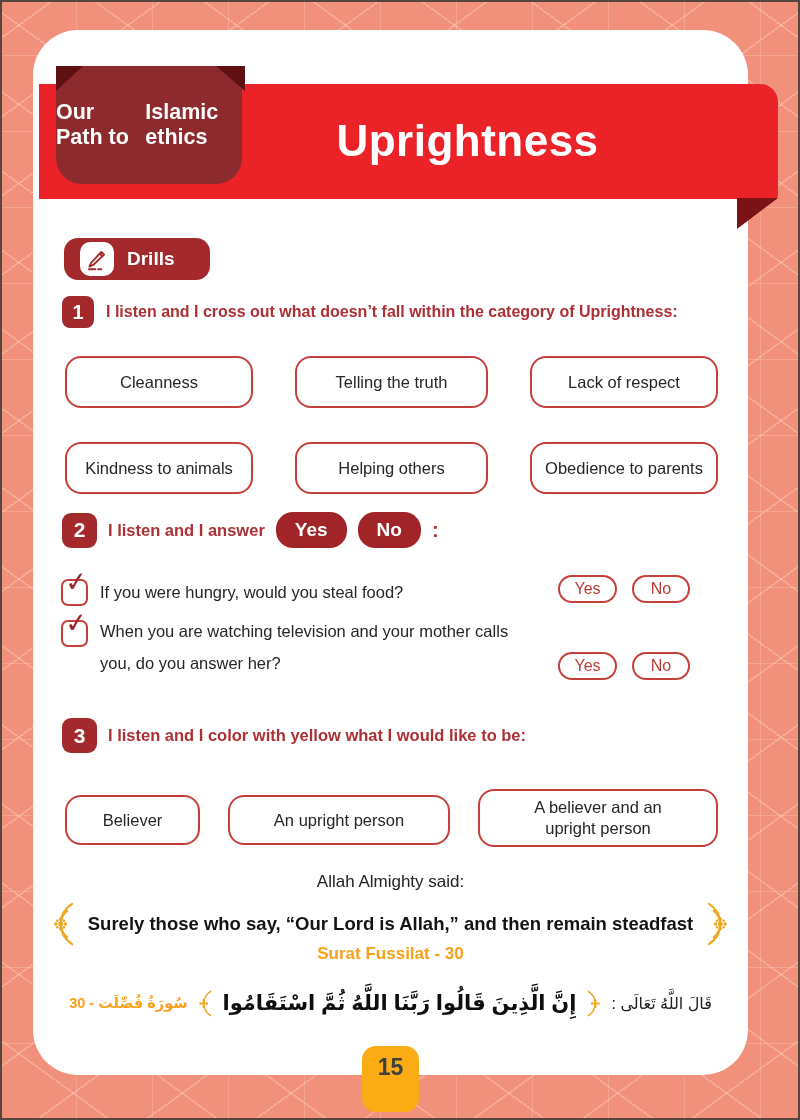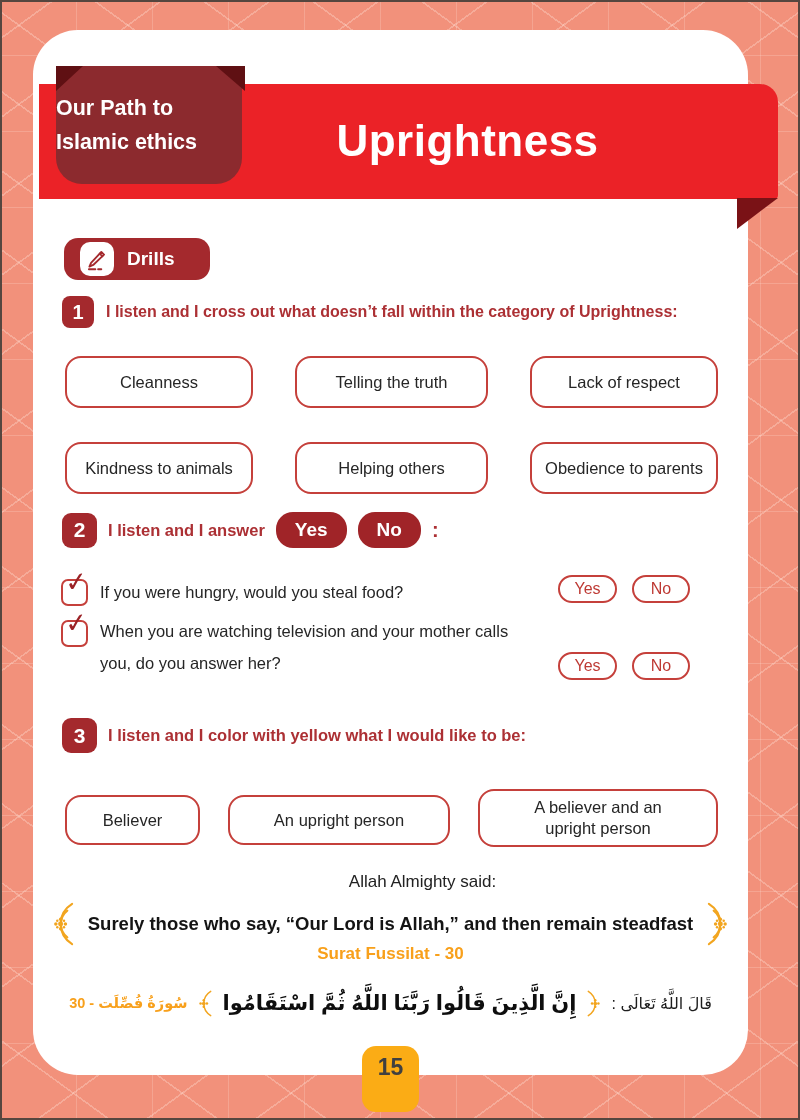--- a/index.html
+++ b/index.html
@@ -12,21 +12,21 @@
       repeating-linear-gradient(-36deg, rgba(255,233,223,0.30) 0 1.6px, transparent 1.6px 64px),
       repeating-linear-gradient(90deg, rgba(255,233,223,0.22) 0 1.4px, transparent 1.4px 76px),
       repeating-linear-gradient(0deg, rgba(255,233,223,0.22) 0 1.4px, transparent 1.4px 76px);
     box-shadow:inset 0 0 0 2px #55463f;
   }
   .card{position:absolute;left:33px;top:30px;width:715px;height:1045px;background:#ffffff;border-radius:45px;}
   
   .banner{position:absolute;left:39px;top:84px;width:739px;height:115px;background:#EB2227;border-radius:0 18px 4px 0;}
   .banner-title{display:block;line-height:113px;text-align:center;padding-left:118px;color:#fff;font-size:44px;font-weight:bold;letter-spacing:.5px;}
   .banner-fold{position:absolute;left:737px;top:198px;width:41px;height:31px;background:#7A1216;clip-path:polygon(0 0,100% 0,0 100%);}
-  .ribbon-tab{position:absolute;left:56px;top:66px;width:186px;height:118px;background:#8C2A2E;border-radius:14px 14px 26px 26px;display:flex;flex-direction:column;justify-content:center;align-items:flex-start;gap:9px;}
+  .ribbon-tab{position:absolute;left:56px;top:66px;width:186px;height:118px;background:#8C2A2E;border-radius:14px 14px 26px 26px;display:flex;justify-content:center;align-items:center;gap:9px;}
   .ribbon-tab div{color:#fff;font-size:21.5px;font-weight:bold;}
   .tab-fold-left{position:absolute;left:56px;top:66px;width:27px;height:25px;background:#5F1013;clip-path:polygon(0 0,100% 0,0 100%);}
   .tab-fold-right{position:absolute;left:216px;top:66px;width:29px;height:25px;background:#5F1013;clip-path:polygon(0 0,100% 0,100% 100%);}
   
   .drills{position:absolute;left:64px;top:238px;width:146px;height:42px;background:#A4292D;border-radius:14px;display:flex;align-items:center;gap:13px;padding-left:16px;box-sizing:border-box;}
   .drills .icon-box{width:34px;height:34px;background:#fff;border-radius:10px;display:flex;align-items:center;justify-content:center;}
   .drills .label{color:#fff;font-size:19px;font-weight:bold;}
   
   .ex-head{position:absolute;display:flex;align-items:center;gap:12px;}
   .num-badge{background:#A4292D;color:#fff;font-weight:bold;display:flex;align-items:center;justify-content:center;}
@@ -38,21 +38,21 @@
   
   .ex1-grid{position:absolute;left:65px;top:356px;display:grid;grid-template-columns:188px 193px 188px;column-gap:42px;row-gap:34px;}
   .opt-box{background:#fff;border:2px solid #C5403B;border-radius:16px;display:flex;align-items:center;justify-content:center;text-align:center;color:#262626;font-size:16.5px;}
   .ex1-grid .opt-box{height:48px;}
   
   .checkbox{position:absolute;width:27px;height:27px;border:2.5px solid #C5403B;border-radius:7px;box-sizing:border-box;}
   .checkbox .check{position:absolute;top:-12px;left:2px;font-size:27px;line-height:1;font-weight:bold;color:#9B2226;transform:rotate(-6deg);}
   .q-text{position:absolute;font-size:16.5px;color:#262626;white-space:nowrap;}
   .outline-btn{position:absolute;background:#fff;border:2px solid #C5403B;border-radius:14px;color:#BE3A34;font-size:16px;display:flex;align-items:center;justify-content:center;box-sizing:border-box;}
   
-  .quote-intro{position:absolute;left:33px;width:715px;top:872px;text-align:center;font-size:17px;color:#222;margin-left:32px;}
+  .quote-intro{position:absolute;left:33px;width:715px;top:872px;text-align:center;font-size:17px;color:#222;}
   .quote-line{position:absolute;left:23px;width:735px;top:902px;display:flex;align-items:center;justify-content:center;gap:12px;}
   .quote-text{font-size:18.5px;font-weight:bold;color:#141414;white-space:nowrap;}
   .quote-source{position:absolute;left:33px;width:715px;top:944px;text-align:center;font-weight:bold;font-size:17px;color:#F8A01B;}
   .arabic-line{position:absolute;left:33px;width:715px;top:982px;height:42px;display:flex;align-items:center;justify-content:center;gap:10px;}
   .ar-intro{font-size:16px;color:#1d1d1d;}
   .ar-verse{font-size:21px;font-weight:bold;color:#0e0e0e;}
   .ar-source{font-size:14.5px;font-weight:bold;color:#F8A01B;}
   .mirror{transform:scaleX(-1);}
   
   .page-tab{position:absolute;left:362px;top:1046px;width:57px;height:66px;background:#FBAC15;border-radius:14px;text-align:center;}

